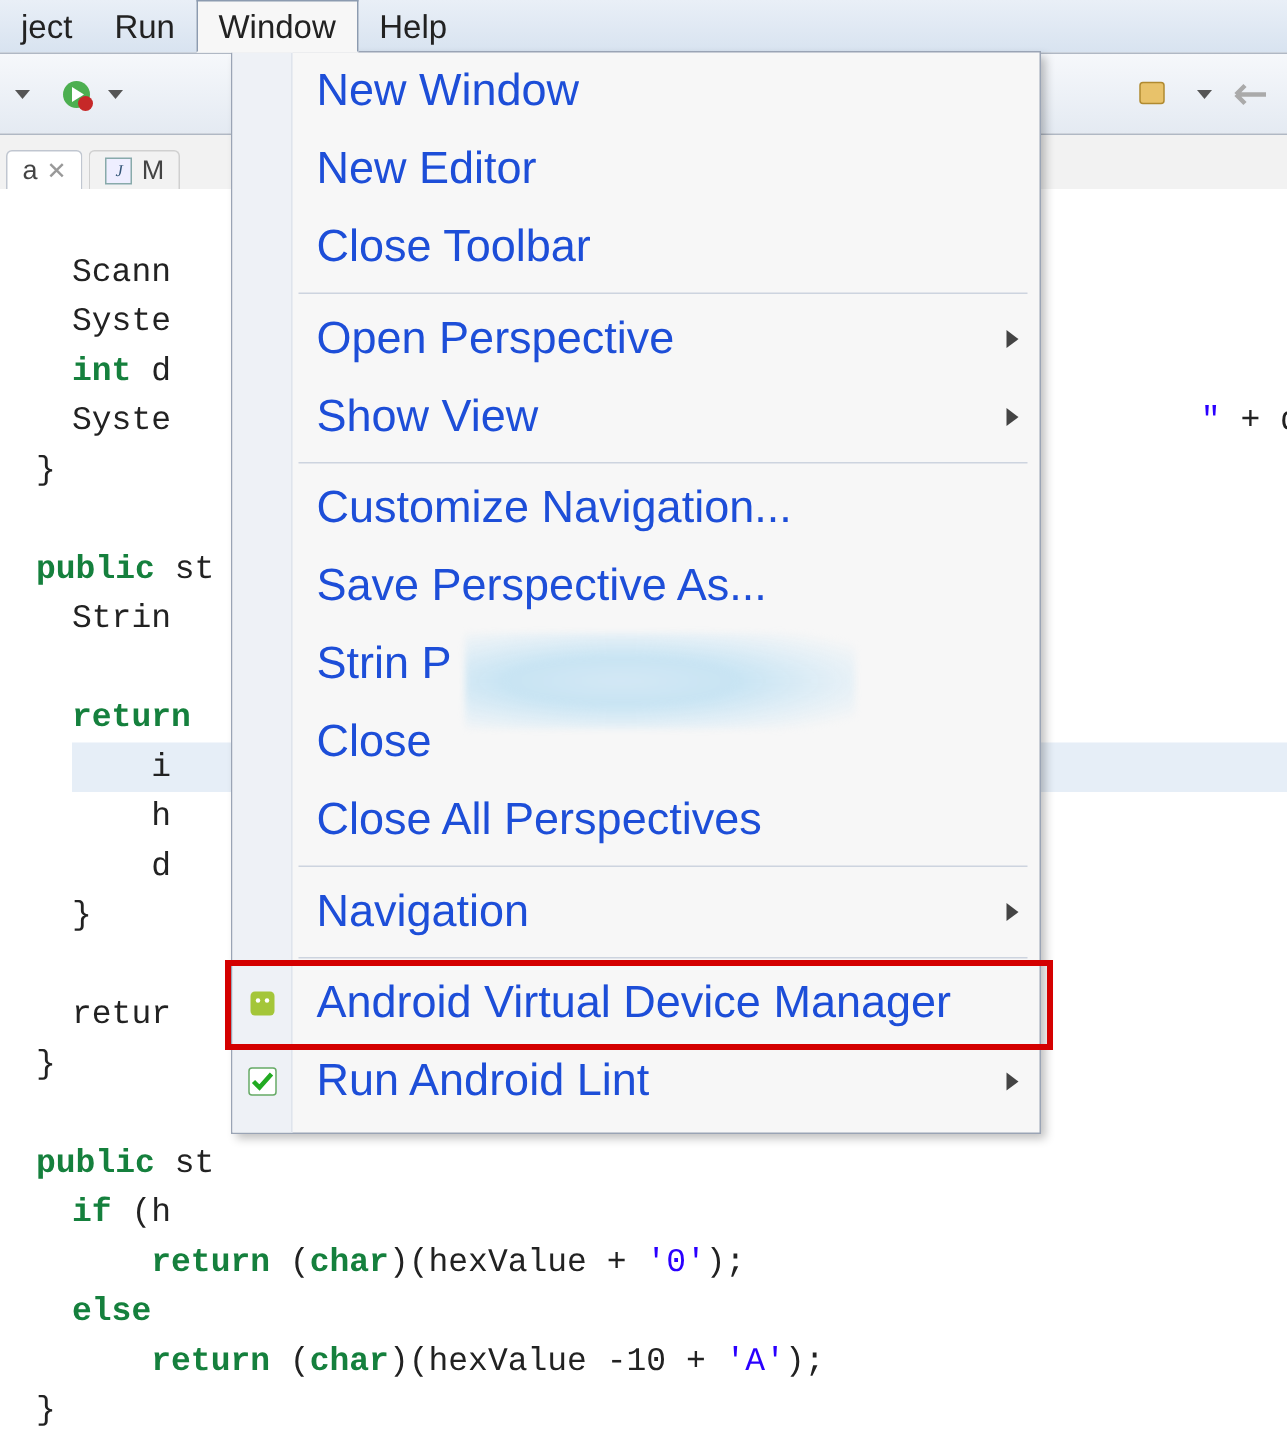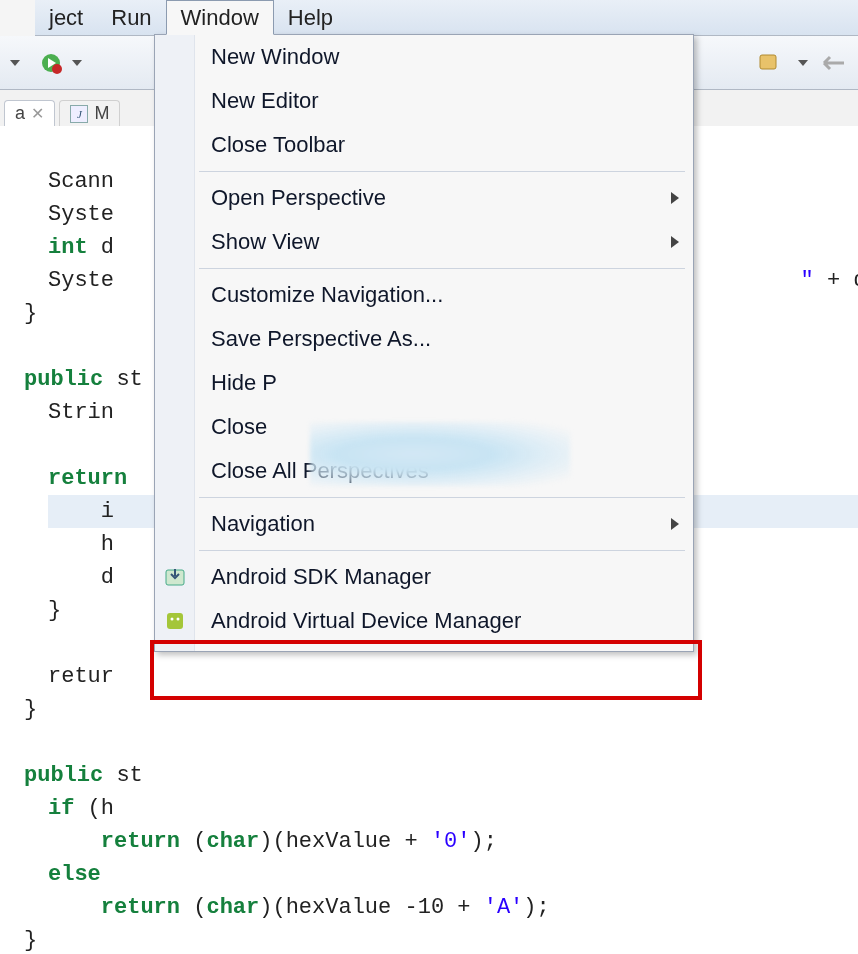--- a/index.html
+++ b/index.html
@@ -11,21 +11,20 @@
     height: 954px;
     overflow: hidden;
   }
   .menubar {
     background: linear-gradient(#e9eff7, #d8e3f0);
     border-bottom: 1px solid #b0b8c4;
     height: 36px;
     display: flex;
     align-items: stretch;
     padding-left: 0;
-    margin-left: 35px;
   }
   .menubar-item {
     padding: 4px 14px;
     display: flex;
     align-items: center;
     font-size: 22px;
     color: #222;
   }
   .menubar-item.active {
     background: #f7f7f7;
@@ -106,22 +105,22 @@
     z-index: 15;
     padding-bottom: 8px;
   }
   .menu .iconcol {
     position:absolute;left:0;top:0;bottom:0;width:40px;
     background:#eef1f6;border-right:1px solid #dfe4ec;
   }
   .menu-item {
     position: relative;
     padding: 9px 14px 9px 56px;
-    font-size: 22px;
-    color: #0f172a;
+    font-size: 30px;
+    color: #1d4ed8;
     display: flex;
     align-items: center;
     text-align: center;
   }
   .menu-item .sub {
     margin-left:auto;
     width:0;height:0;
     border-top:6px solid transparent;
     border-bottom:6px solid transparent;
     border-left:8px solid #444;
@@ -242,51 +241,52 @@
       <span class="sub"></span>
     </div>
   <div class="menu-sep"></div>
   <div class="menu-item">
       <span>Customize Navigation...</span>
     </div>
   <div class="menu-item">
       <span>Save Perspective As...</span>
     </div>
   <div class="menu-item">
-      <span>Hide P</span>
+      <span>Strin P</span>
     </div>
   <div class="menu-item">
       <span>Close</span>
     </div>
   <div class="menu-item">
       <span>Close All Perspectives</span>
     </div>
   <div class="menu-sep"></div>
   <div class="menu-item">
       <span>Navigation</span>
       <span class="sub"></span>
     </div>
   <div class="menu-sep"></div>
 
-  <div class="menu-item">
-    <span class="mi-icon">
-      <svg width="22" height="22" viewBox="0 0 22 22">
-          <rect x="2" y="4" width="18" height="15" rx="2" fill="#cfe8cf" stroke="#4a8"></rect>
-          <path d="M11 3 L11 10 M7 8 L11 12 L15 8" stroke="#357" stroke-width="2" fill="none"></path>
-        </svg>
-    </span>
-    <span>Android SDK Manager</span>
-  </div>
   <div class="menu-item">
     <span class="mi-icon">
       <svg width="22" height="22" viewBox="0 0 22 22">
           <rect x="3" y="3" width="16" height="16" rx="3" fill="#a4c639"></rect>
           <circle cx="8" cy="9" r="1.5" fill="#fff"></circle>
           <circle cx="14" cy="9" r="1.5" fill="#fff"></circle>
         </svg>
     </span>
     <span>Android Virtual Device Manager</span>
   </div>
+  <div class="menu-item">
+    <span class="mi-icon">
+      <svg width="20" height="20" viewBox="0 0 20 20">
+          <rect x="1" y="1" width="18" height="18" rx="2" fill="#fff" stroke="#6a6"></rect>
+          <path d="M4 10 L8 14 L16 5" stroke="#2a2" stroke-width="3" fill="none"></path>
+        </svg>
+    </span>
+    <span>Run Android Lint</span>
+      <span class="sub"></span>
+  </div>
 </div>
 
 <div class="highlight-box" style="left:150px;top:640px;width:552px;height:60px"></div>
 
 <div class="smudge" style="left:310px;top:422px"></div>
 
 </body></html>

